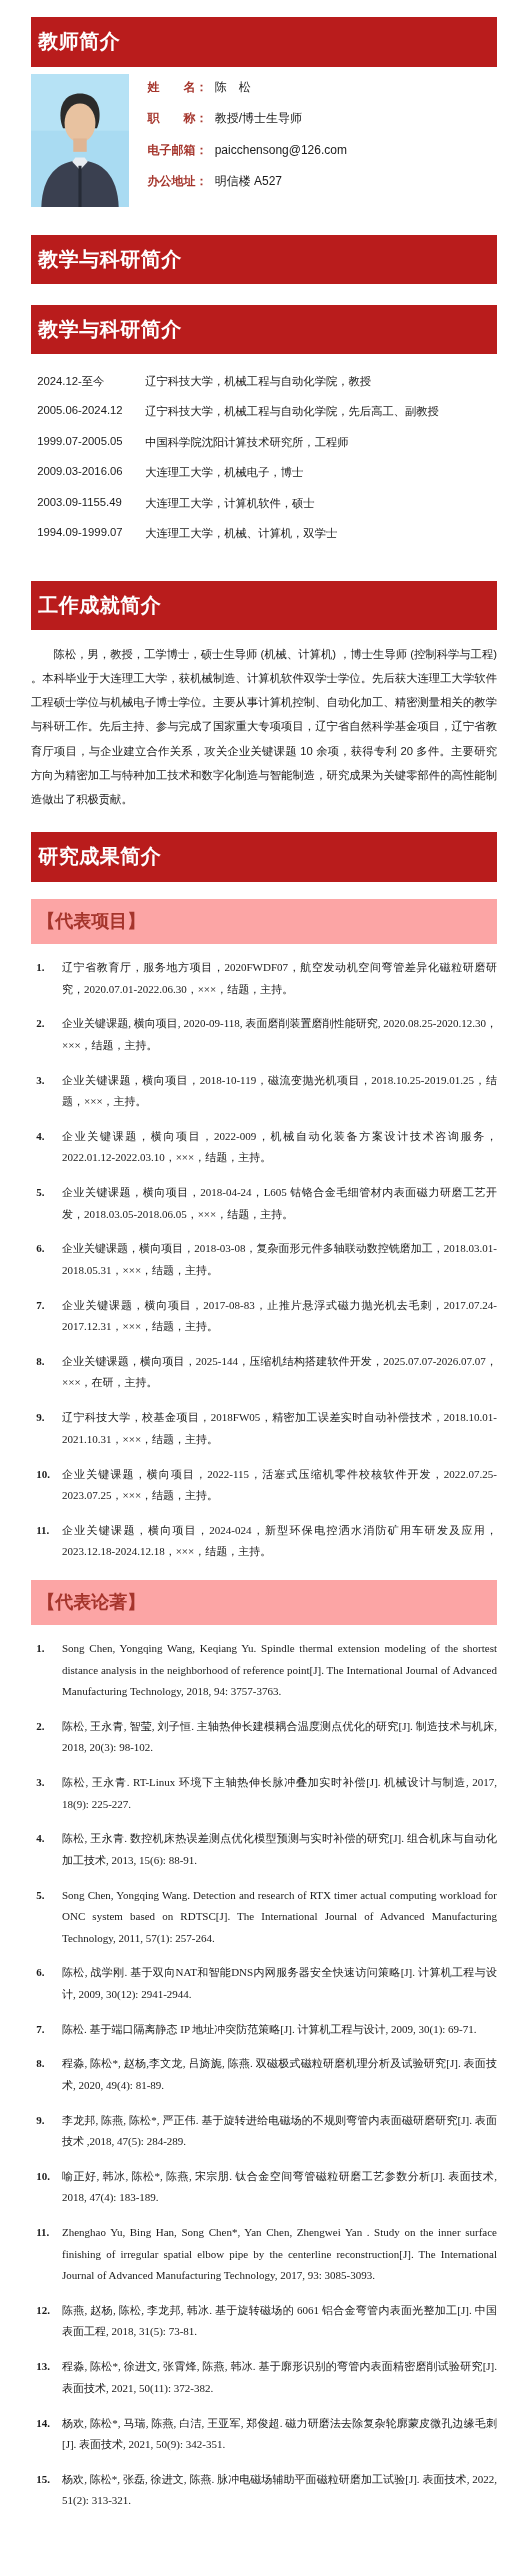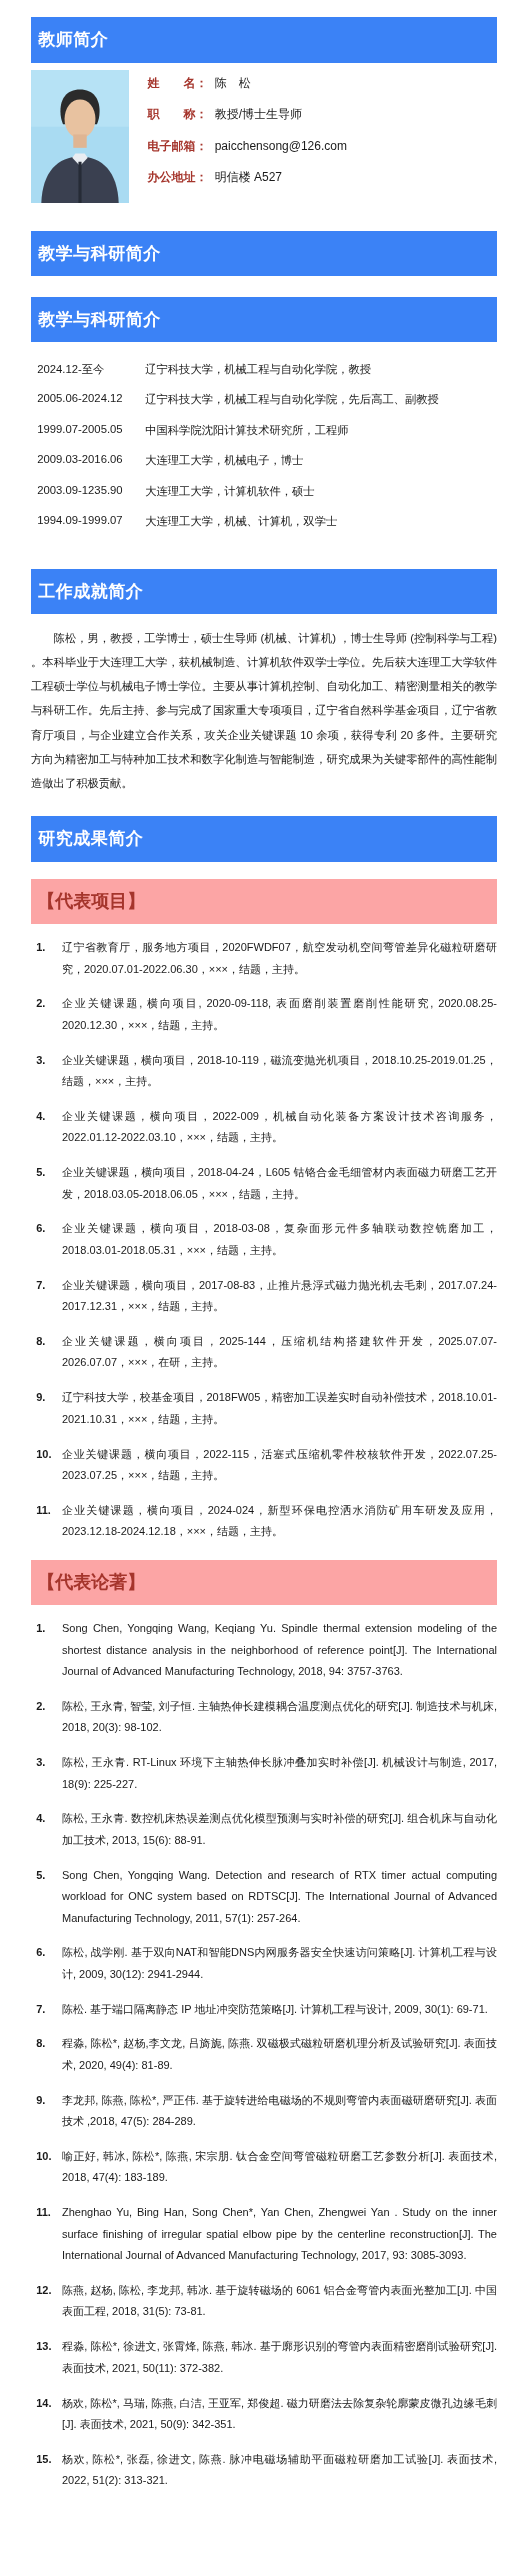--- a/index.html
+++ b/index.html
@@ -4,24 +4,24 @@
 <style>
   html, body { margin: 0; padding: 0; background: #ffffff; }
   body {
     width: 528px;
     font-family: "Liberation Sans", "DejaVu Sans", sans-serif;
     color: #1a1a1a;
   }
   .page { padding: 17px 31px 36px 31px; }
 
   .banner {
-    background: #3b82f6;
+    background: #b91c1c;
     color: #ffffff;
     font-weight: bold;
-    font-size: 17px;
+    font-size: 20px;
     padding: 11.3px 7.2px;
     margin-top: 20.6px;
     letter-spacing: 0.5px;
   }
   .banner.first { margin-top: 0; }
 
   
   .profile { display: flex; margin-top: 4.1px; padding: 3.1px 0 7.2px 0; }
   .photo {
     width: 98px; height: 133px; flex: 0 0 auto;
@@ -56,21 +56,21 @@
   .subhead {
     background: #fca5a5;
     color: #A5352C;
     font-weight: bold;
     font-size: 18px;
     padding: 10.3px 6.2px;
     margin-top: 17.5px;
   }
 
   
-  .numlist { counter-reset: item; margin: 2.1px 0 0 0; padding: 0; list-style: none; }
+  .numlist { counter-reset: item; margin: 2.1px 0 0 0; padding: 0; list-style: none; font-family: Liberation Serif, serif; }
   .numlist li {
     counter-increment: item;
     position: relative;
     padding-left: 31px;
     margin: 13.4px 0;
     font-size: 11px;
     line-height: 1.95;
     text-align: justify;
   }
   .numlist li::before {
@@ -145,21 +145,21 @@
         <span class="eperiod">1999.07-2005.05</span>
         <span class="edetail">中国科学院沈阳计算技术研究所，工程师</span>
       </div>
 
       <div class="edurow">
         <span class="eperiod">2009.03-2016.06</span>
         <span class="edetail">大连理工大学，机械电子，博士</span>
       </div>
 
       <div class="edurow">
-        <span class="eperiod">2003.09-1235.90</span>
+        <span class="eperiod">2003.09-1155.49</span>
         <span class="edetail">大连理工大学，计算机软件，硕士</span>
       </div>
 
       <div class="edurow">
         <span class="eperiod">1994.09-1999.07</span>
         <span class="edetail">大连理工大学，机械、计算机，双学士</span>
       </div>
     </div>
 
   <div class="banner">工作成就简介</div>

